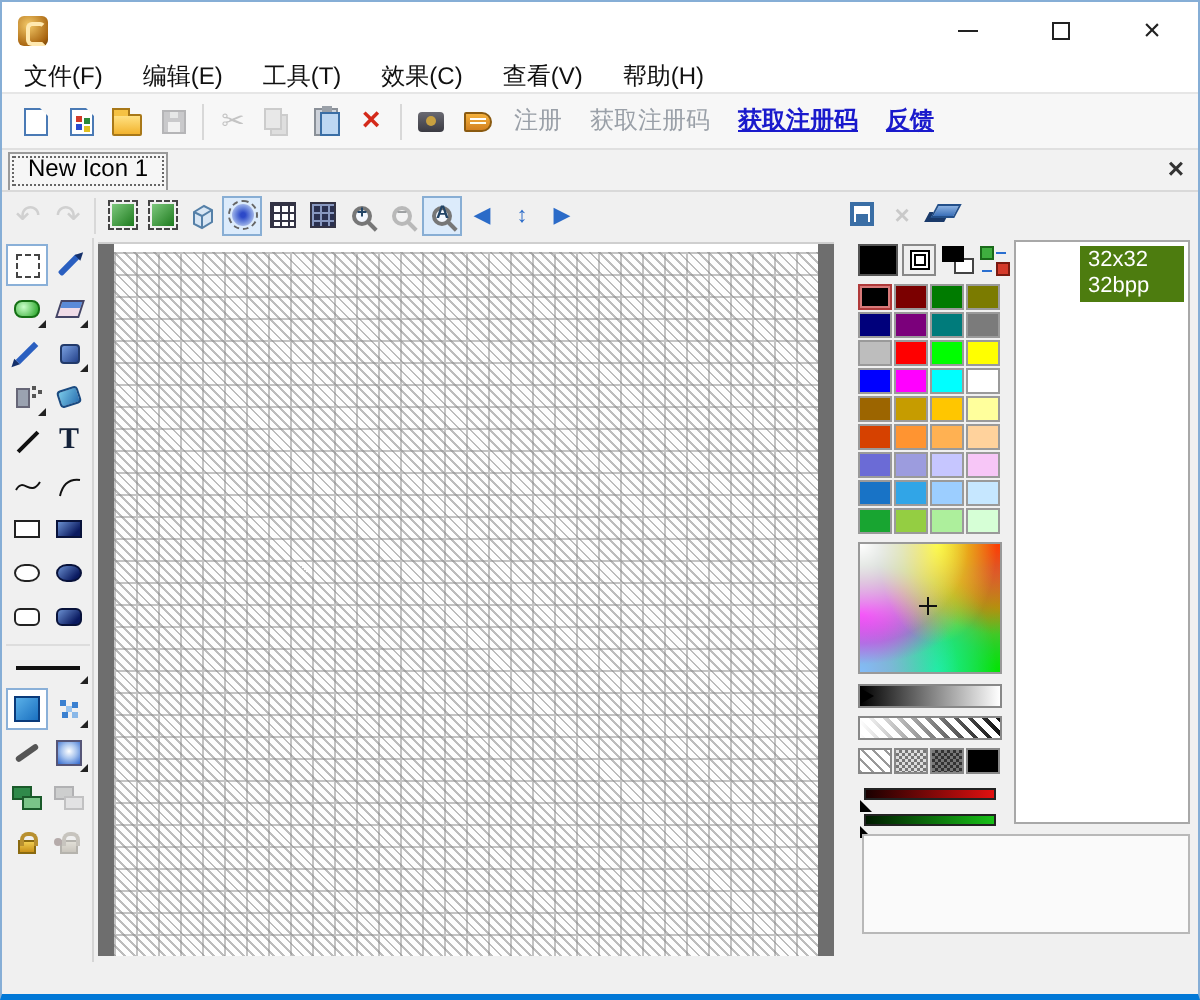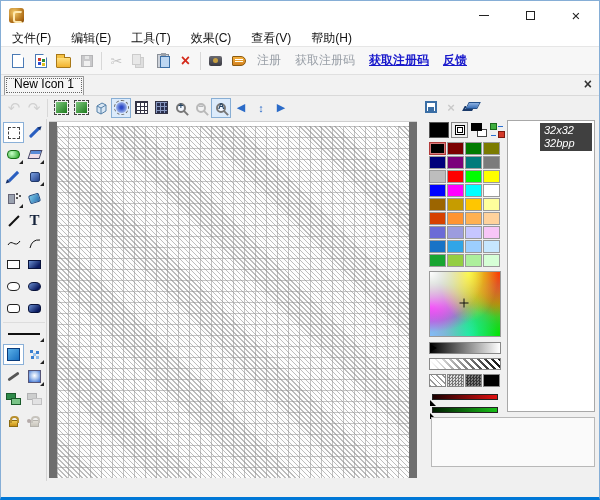--- a/index.html
+++ b/index.html
@@ -508,21 +508,21 @@
           <div class="mark"></div>
         </div>
       <div class="slider green">
           <div class="mark"></div>
         </div>
     </div>
 
     <div class="list-panel">
       <div class="list-item">
         <div class="li-thumb"></div>
-        <div class="li-text" id="li-text" style="background: #404040; font-style: italic;">
+        <div class="li-text" id="li-text" style="background: #4d7c0f;">
           <div>32x32</div>
           <div>32bpp</div>
         </div>
       </div>
     </div>
 
     <div class="preview-panel"></div>
   </div>
 
 </div>

